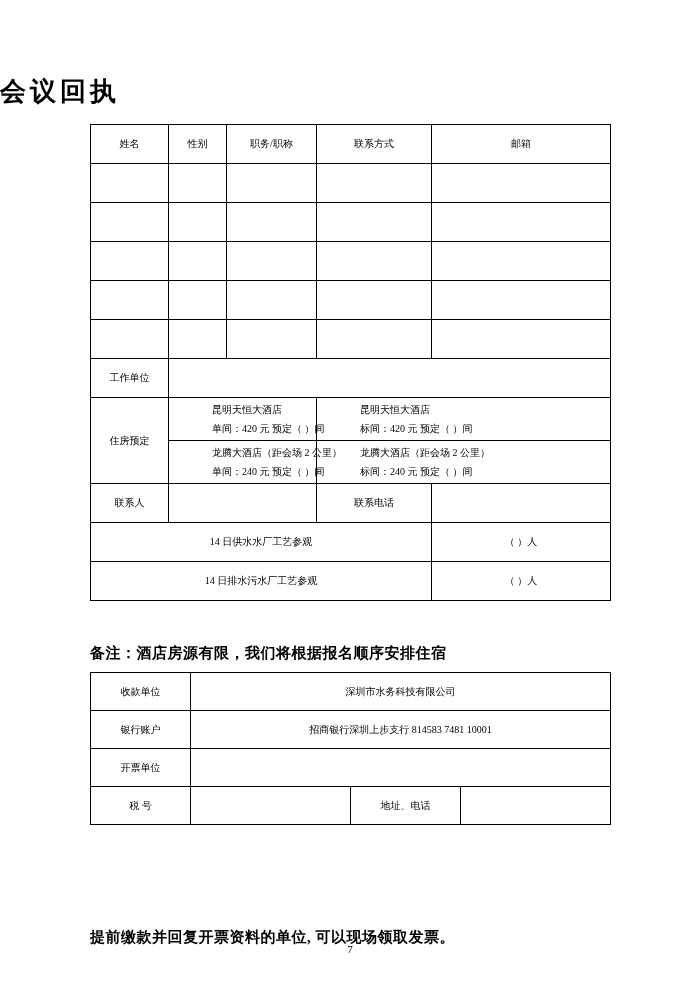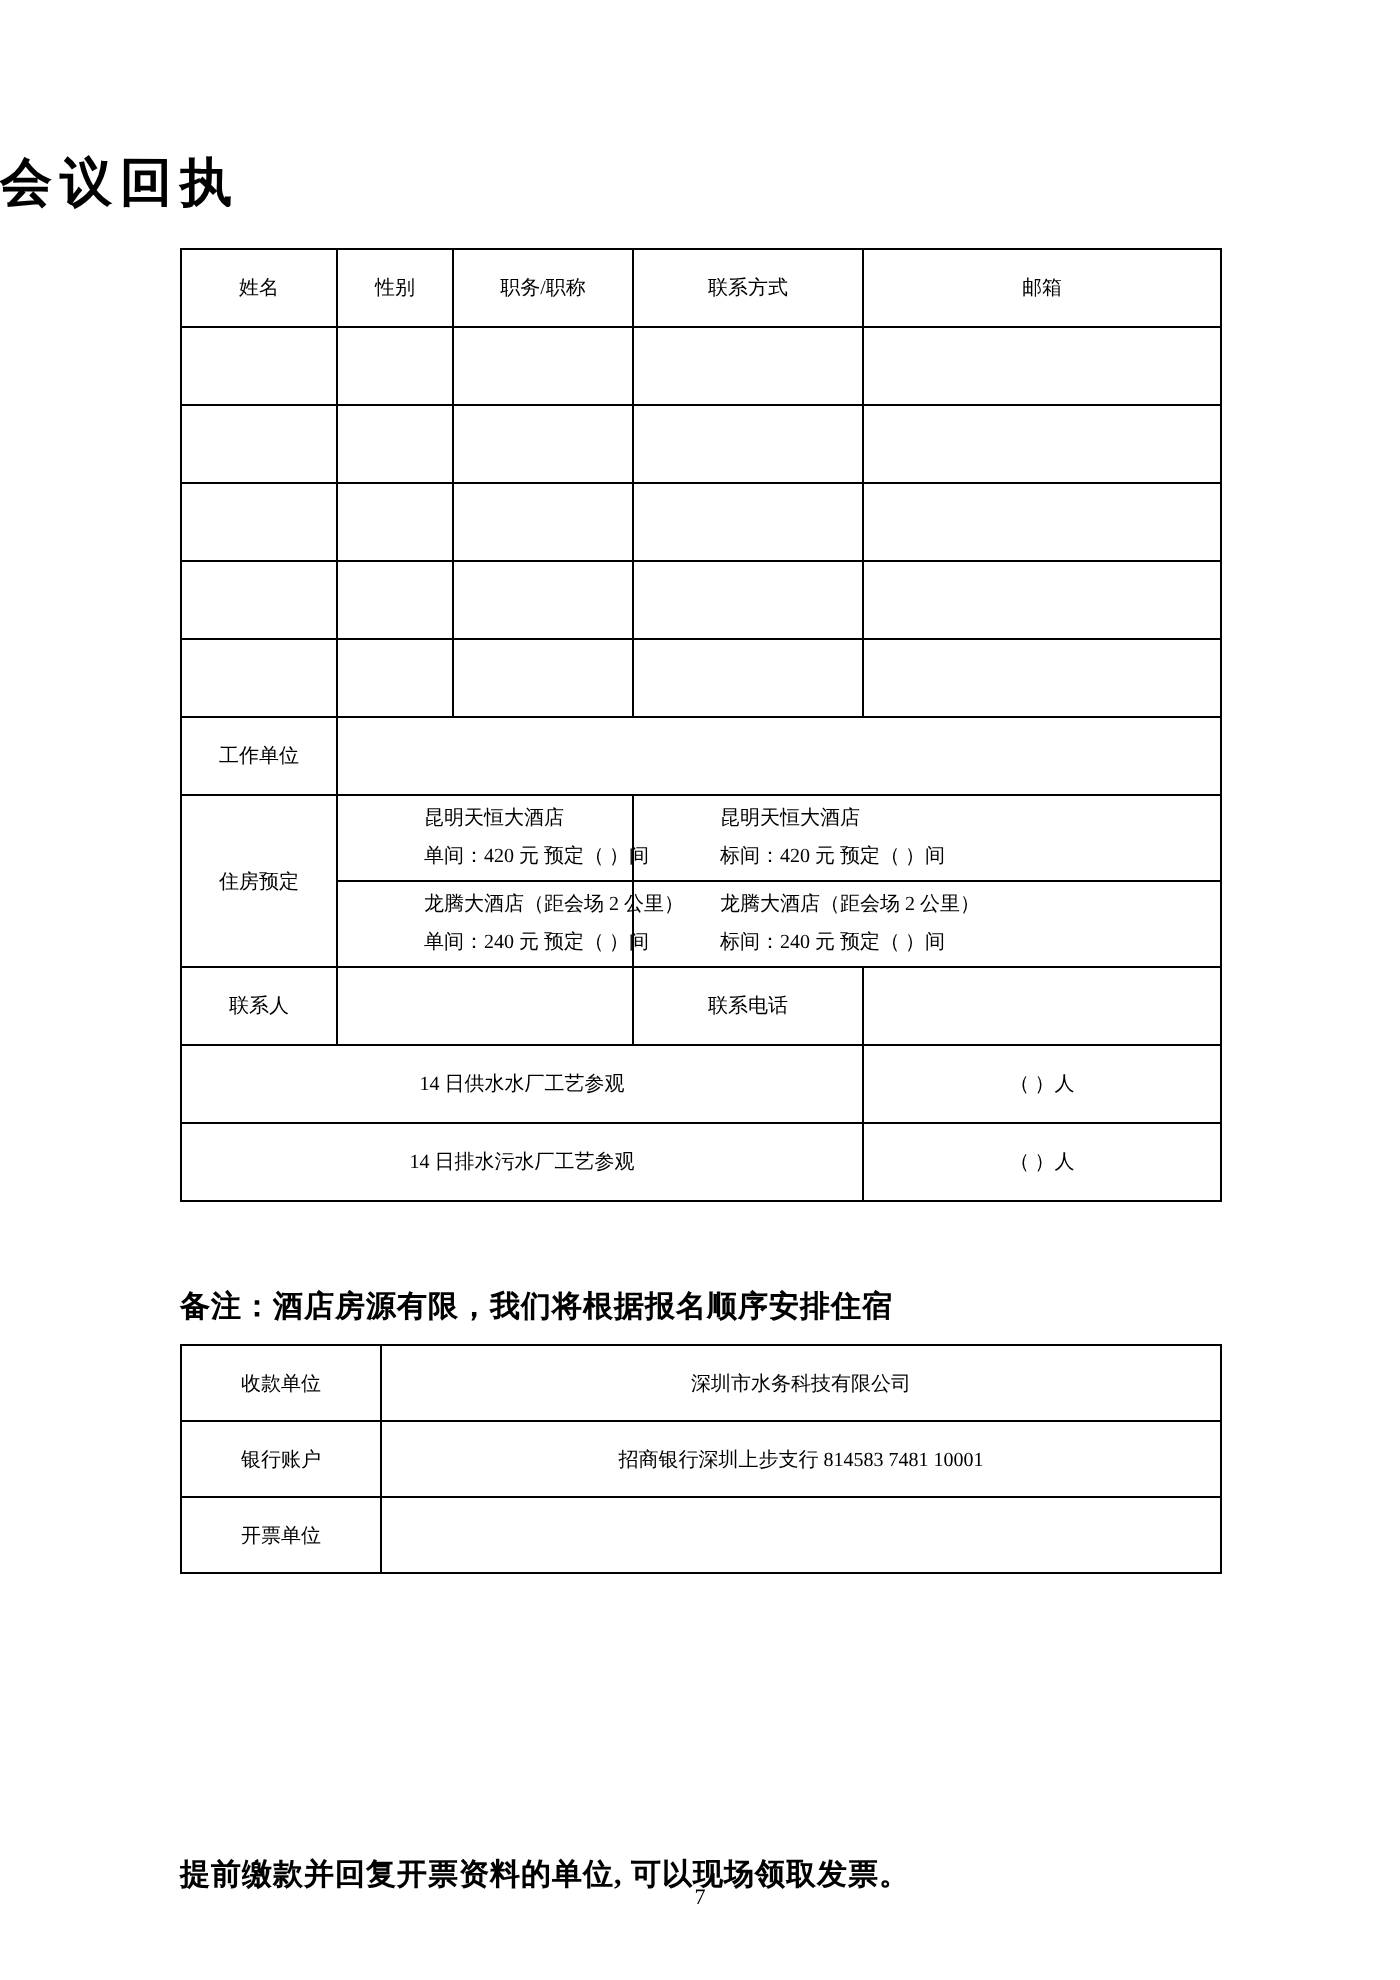--- a/index.html
+++ b/index.html
@@ -225,20 +225,26 @@
         <td colspan="3" class="c">深圳市水务科技有限公司</td>
       </tr>
       <tr>
         <td class="c">银行账户</td>
         <td colspan="3" class="c">招商银行深圳上步支行 814583 7481 10001</td>
       </tr>
       <tr>
         <td class="c">开票单位</td>
         <td colspan="3" class="l"></td>
       </tr>
+      <tr>
+        <td class="c">税  号</td>
+        <td class="l"></td>
+        <td class="c">地址、电话</td>
+        <td class="l"></td>
+      </tr>
     </tbody>
   </table>
 
   <div class="footer-note">提前缴款并回复开票资料的单位, 可以现场领取发票。</div>
 
   <div class="page-number">7</div>
 
 </div>
 
 </body></html>

